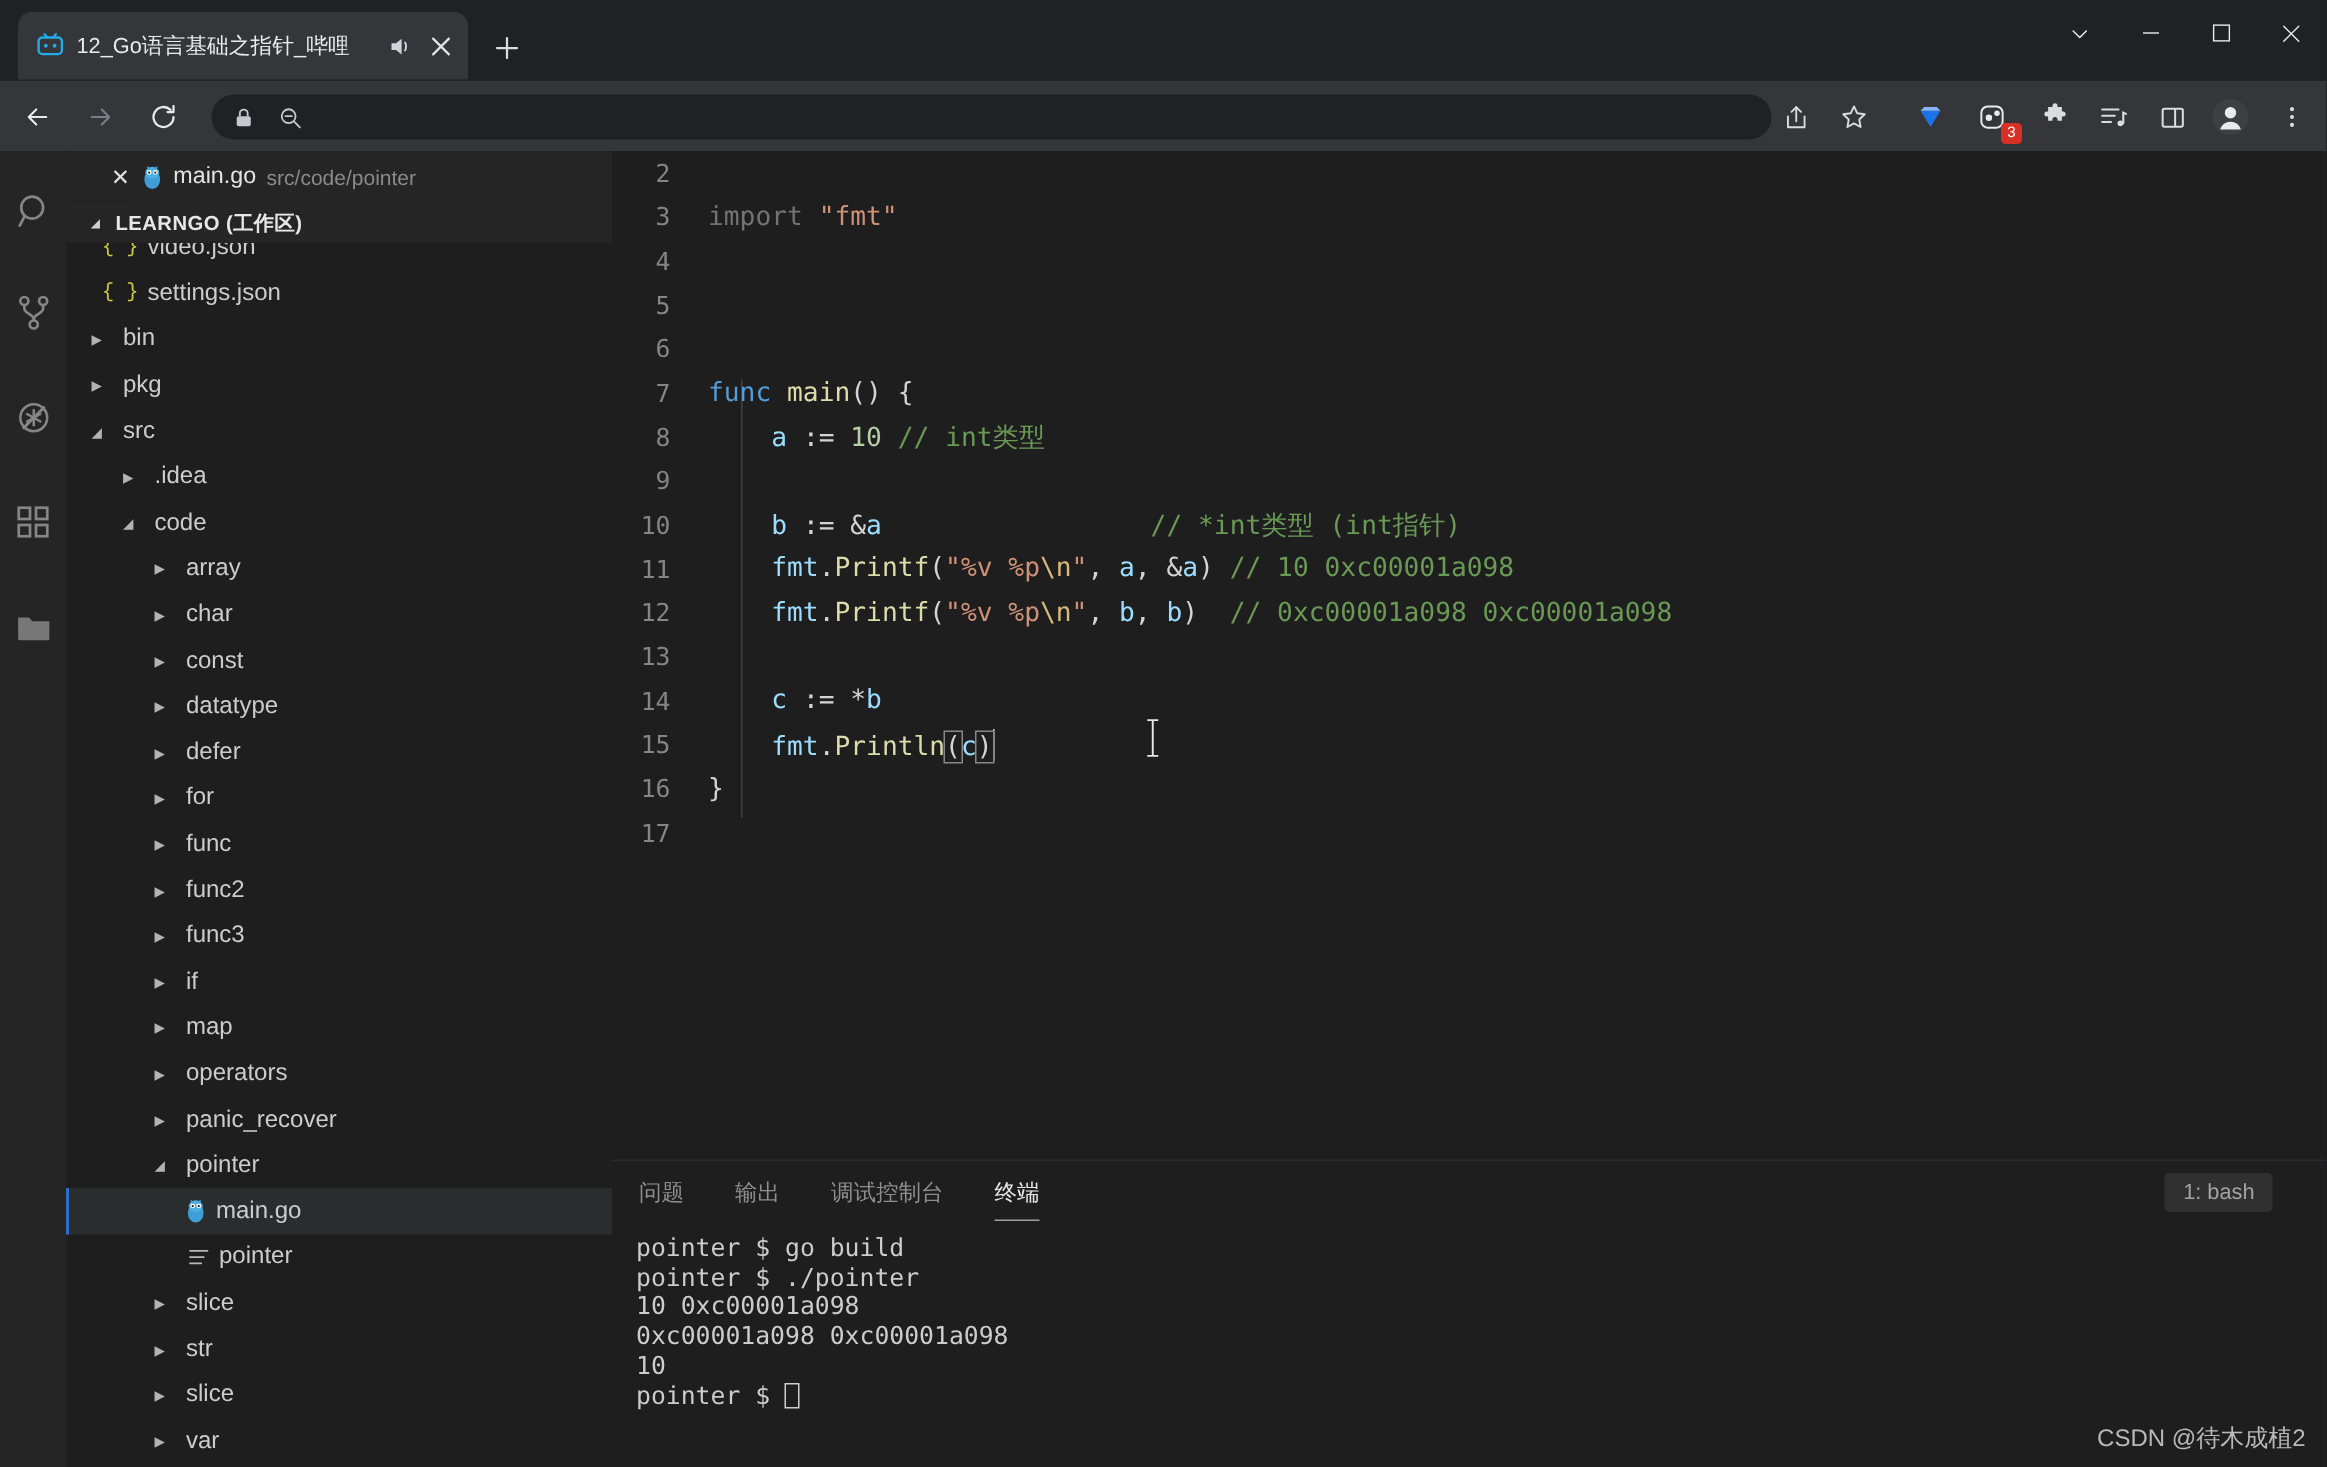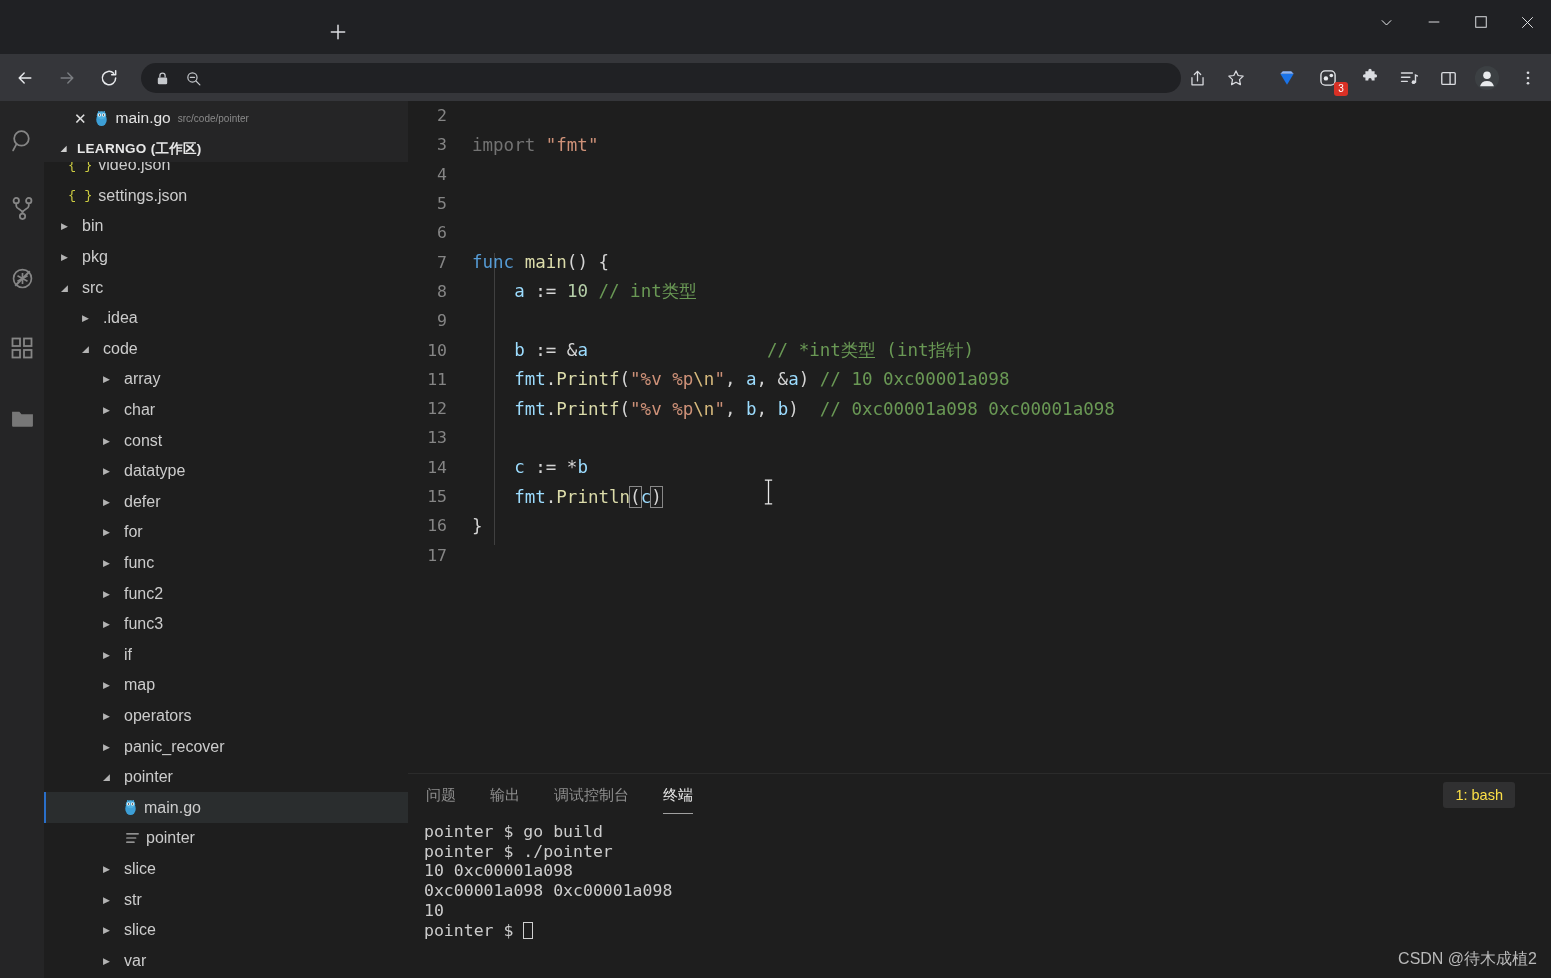--- a/index.html
+++ b/index.html
@@ -81,21 +81,21 @@
 
   .sidebar{
     width:364px; flex:0 0 364px; background:#1e1e1e; position:relative; overflow:hidden;
   }
   .tabrow{
     height:34px; background:#252526; display:flex; align-items:center; padding-left:30px; gap:7px;
   }
   .tabrow .x{ color:#e0e0e0; font-size:15px; line-height:1; }
   .gopher{ width:15px; height:17px; flex:0 0 15px; }
   .tabrow .fn{ color:#e3e3e3; font-size:15.5px; }
-  .tabrow .path{ color:#8a8a8a; font-size:10px; }
+  .tabrow .path{ color:#8a8a8a; font-size:14px; }
   .wsrow{
     height:27px; background:#252526; display:flex; align-items:center; gap:7px; padding-left:13px;
   }
   .wsrow .tw{ color:#cfcfcf; font-size:8px; }
   .wsrow .wt{ color:#e7e7e7; font-size:13.5px; font-weight:bold; letter-spacing:0.3px; }
 
   .tree{ position:absolute; left:0; top:61px; width:364px; bottom:0; }
   .trow{
     height:30.6px; display:flex; align-items:center; color:#ccc; font-size:16px;
     white-space:nowrap; position:relative;
@@ -148,21 +148,21 @@
   }
   .paneltabs{ height:42px; display:flex; align-items:center; padding-left:16px; gap:30px; position:relative; }
   .ptab{ color:#8e8e8e; font-size:15px; padding:10px 2px 9px; position:relative; }
   .ptab.active{ color:#e7e7e7; }
   .ptab.active::after{
     content:""; position:absolute; left:2px; right:2px; bottom:0; height:1.5px; background:#a0a0a0;
   }
   .bashsel{
     position:absolute; right:36px; top:8px; height:26px; background:#303031;
     border-radius:3px; display:flex; align-items:center; padding:0 12px;
-    color:#fde047; font-size:14.5px;
+    color:#a3a3a3; font-size:14.5px;
   }
   .termbody{
     position:absolute; left:16px; top:48px; right:0; bottom:0;
     font-family:"DejaVu Sans Mono","Liberation Mono",monospace; font-size:16.5px;
     color:#cccccc; line-height:19.7px; white-space:pre;
   }
   .termbody .blk{ display:inline-block; width:10px; height:17px; border:1.3px solid #cfcfcf; vertical-align:-3px; }
 
   .watermark{
     position:absolute; right:14px; bottom:8px; color:#b9b9b9; font-size:16px;
@@ -170,20 +170,42 @@
   }
   svg{ display:block; }
 </style>
 </head>
 <body>
 
 <div id="root">
 
   <div class="browser-topstrip">
 
+    <div class="tab">
+      <span class="tab-favicon">
+        <svg viewBox="0 0 24 24" width="19" height="19">
+          <path d="M7.2 2.3 L9.6 4.8 M16.8 2.3 L14.4 4.8" stroke="#23ade5" stroke-width="2" fill="none" stroke-linecap="round"></path>
+          <rect x="2.2" y="5" width="19.6" height="14" rx="3.2" fill="none" stroke="#23ade5" stroke-width="2"></rect>
+          <circle cx="8.3" cy="12" r="1.6" fill="#23ade5"></circle>
+          <circle cx="15.7" cy="12" r="1.6" fill="#23ade5"></circle>
+        </svg>
+      </span>
+      <span class="tab-title">12_Go语言基础之指针_哔哩</span>
+      <span class="tab-audio">
+        <svg viewBox="0 0 24 24" width="18" height="18" fill="currentColor">
+          <path d="M4 9v6h4l5 4V5L8 9H4z"></path>
+          <path d="M16 8.5c1.2 1 1.2 6 0 7" stroke="currentColor" stroke-width="1.8" fill="none" stroke-linecap="round"></path>
+        </svg>
+      </span>
+      <span class="tab-close">
+        <svg viewBox="0 0 16 16" width="14" height="14">
+            <path d="M2 2 L14 14 M14 2 L2 14" stroke="currentColor" stroke-width="1.7" stroke-linecap="round"></path>
+          </svg>
+      </span>
+    </div>
 
     <div class="newtab">
       <svg viewBox="0 0 24 24" width="20" height="20">
           <path d="M12 4v16 M4 12h16" stroke="currentColor" stroke-width="1.8" stroke-linecap="round"></path>
         </svg>
     </div>
 
     <div class="wincontrols">
       <div class="wc">
         <svg viewBox="0 0 24 24" width="15" height="15">

